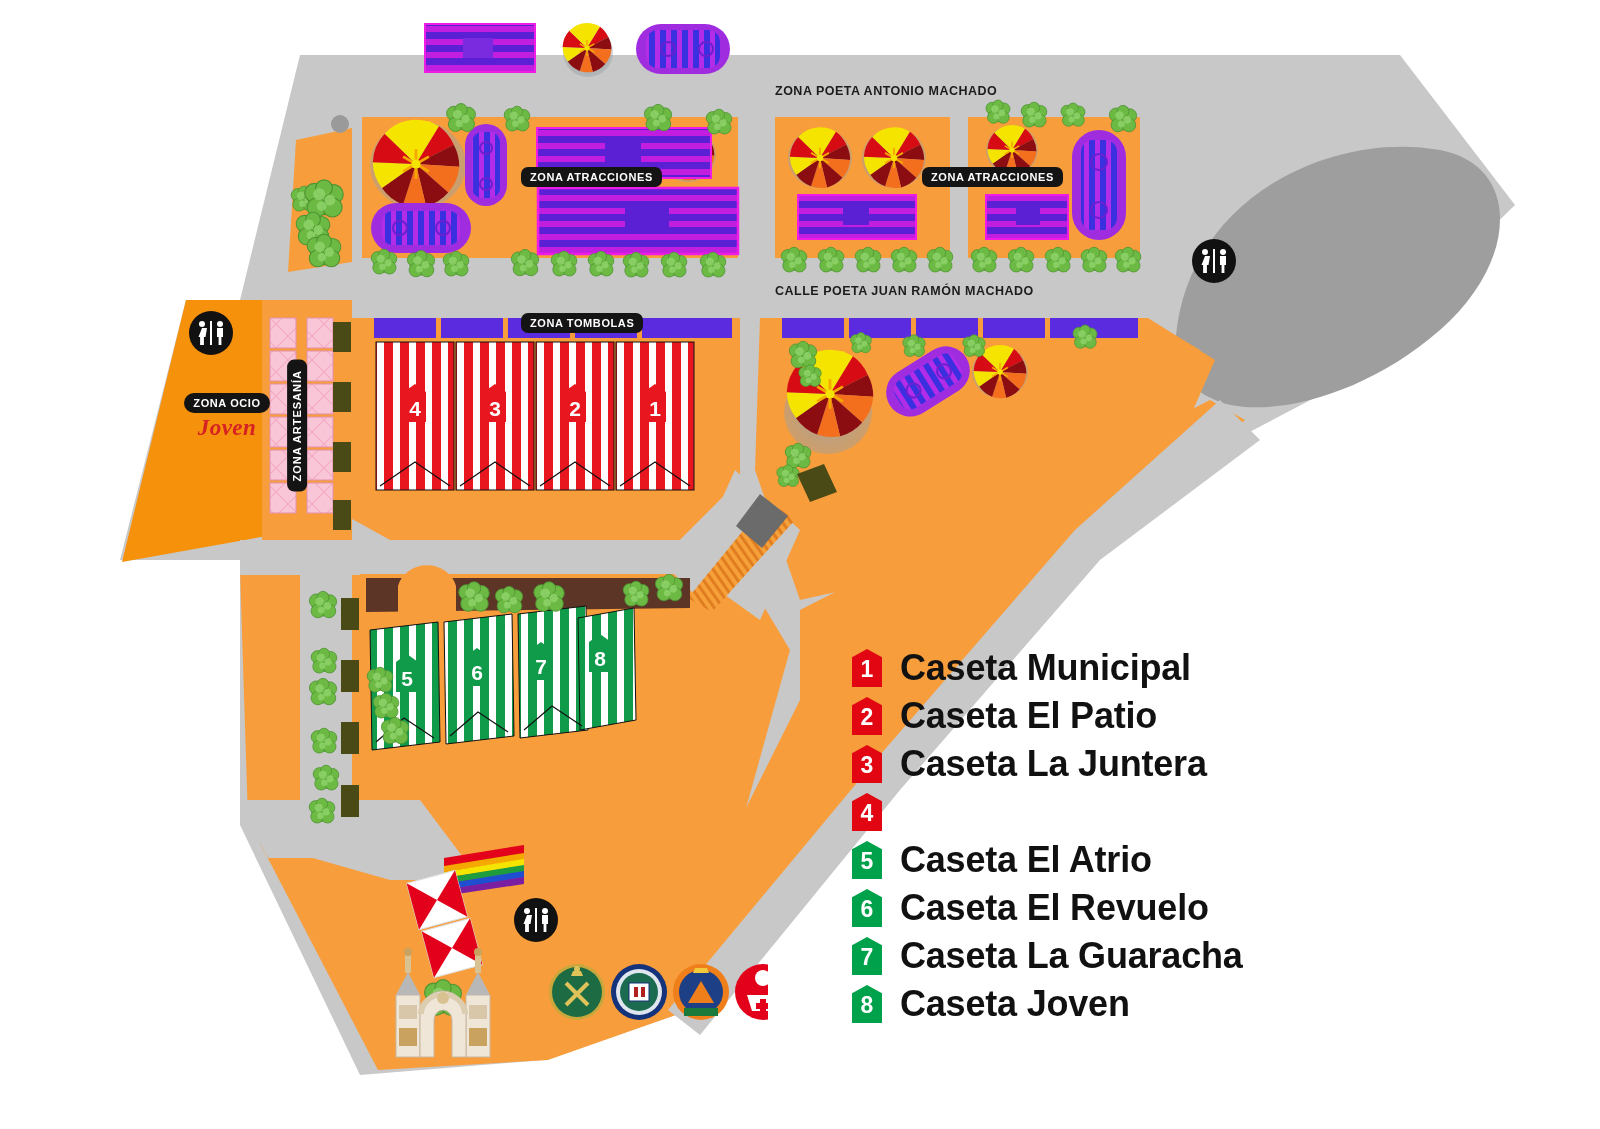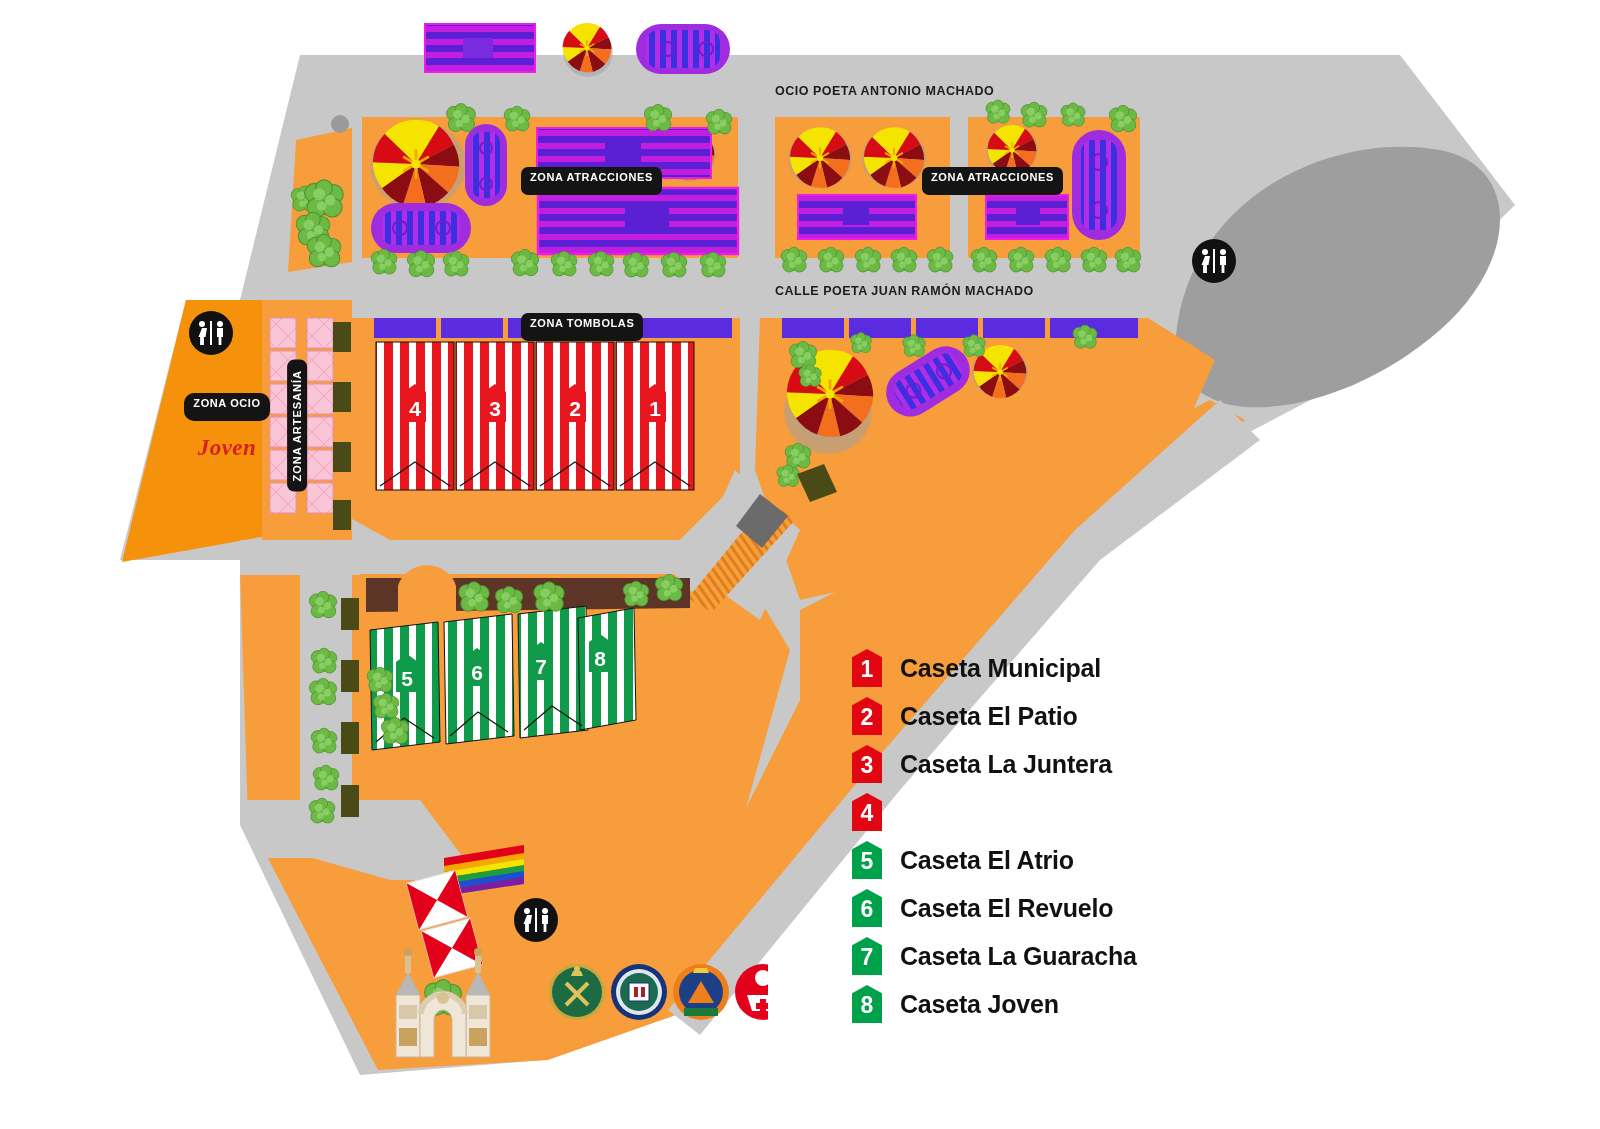--- a/index.html
+++ b/index.html
@@ -46,38 +46,38 @@
     position: relative;
     z-index: 2;
     color: #fff;
     font-size: 23px;
     font-weight: bold;
     line-height: 1;
     padding-bottom: 6px;
     font-family: "Liberation Sans", sans-serif;
   }
   .legend-label {
-    font-size: 25px;
+    font-size: 36px;
     color: #111111;
     font-weight: bold;
     letter-spacing: -0.2px;
     white-space: nowrap;
     font-family: "Liberation Sans", sans-serif;
   }
 
   
   .map-badge {
     position: absolute;
     background: #141414;
     color: #ffffff;
     border-radius: 7px;
     font-size: 11px;
     font-weight: bold;
     letter-spacing: 0.6px;
-    padding: 4px 9px 12px 9px;
+    padding: 4px 9px 4px 9px;
     white-space: nowrap;
     font-family: "Liberation Sans", sans-serif;
     line-height: 1.1;
   }
   .street-label {
     position: absolute;
     color: #1c1c1c;
     font-size: 12.5px;
     font-weight: bold;
     letter-spacing: 0.5px;
@@ -98,21 +98,21 @@
     width: 110px;
     text-align: center;
   }
   #ocio-badge {
     position: static;
     display: inline-block;
     border-radius: 10px;
   }
   #ocio-joven {
     display: block;
-    margin-top: 14px;
+    margin-top: 2px;
     color: #d62222;
     font-size: 23px;
     font-family: "Liberation Serif", serif;
     font-style: italic;
     font-weight: bold;
     letter-spacing: 0.5px;
   }
   .tent-num {
     position: absolute;
     color: #ffffff;
@@ -531,21 +531,21 @@
         </g>
 
         <path d="M420,1057 L420,1015 a23,24 0 0 1 46,0 L466,1057 L452,1057 L452,1020
                  a9,10 0 0 0 -18,0 L434,1057 Z" fill="#efe6d8" stroke="#c6b79f"></path>
         <path d="M418,1014 a25,22 0 0 1 50,0 l-6,0 a19,17 0 0 0 -38,0 Z" fill="#dccdb0"></path>
         <circle cx="443" cy="998" r="6" fill="#d9c292"></circle>
       </g>
     </g>
   </svg>
 
-  <div class="street-label" style="left:775px; top:84px;">OCIO POETA ANTONIO  MACHADO</div>
+  <div class="street-label" style="left:775px; top:84px;">ZONA POETA ANTONIO  MACHADO</div>
   <div class="street-label" style="left:775px; top:284px;">CALLE POETA JUAN RAMÓN MACHADO</div>
 
   <div class="map-badge" style="left:521px; top:167px;">ZONA ATRACCIONES</div>
   <div class="map-badge" style="left:922px; top:167px;">ZONA ATRACCIONES</div>
   <div class="map-badge" style="left:521px; top:313px;text-align:center;">ZONA TOMBOLAS</div>
   <div class="map-badge" id="artesania-badge" style="left:287px; top:360px;">ZONA ARTESANÍA</div>
 
   <div id="ocio-badge-wrap">
     <span class="map-badge" id="ocio-badge">ZONA OCIO</span>
     <span id="ocio-joven">Joven</span>

